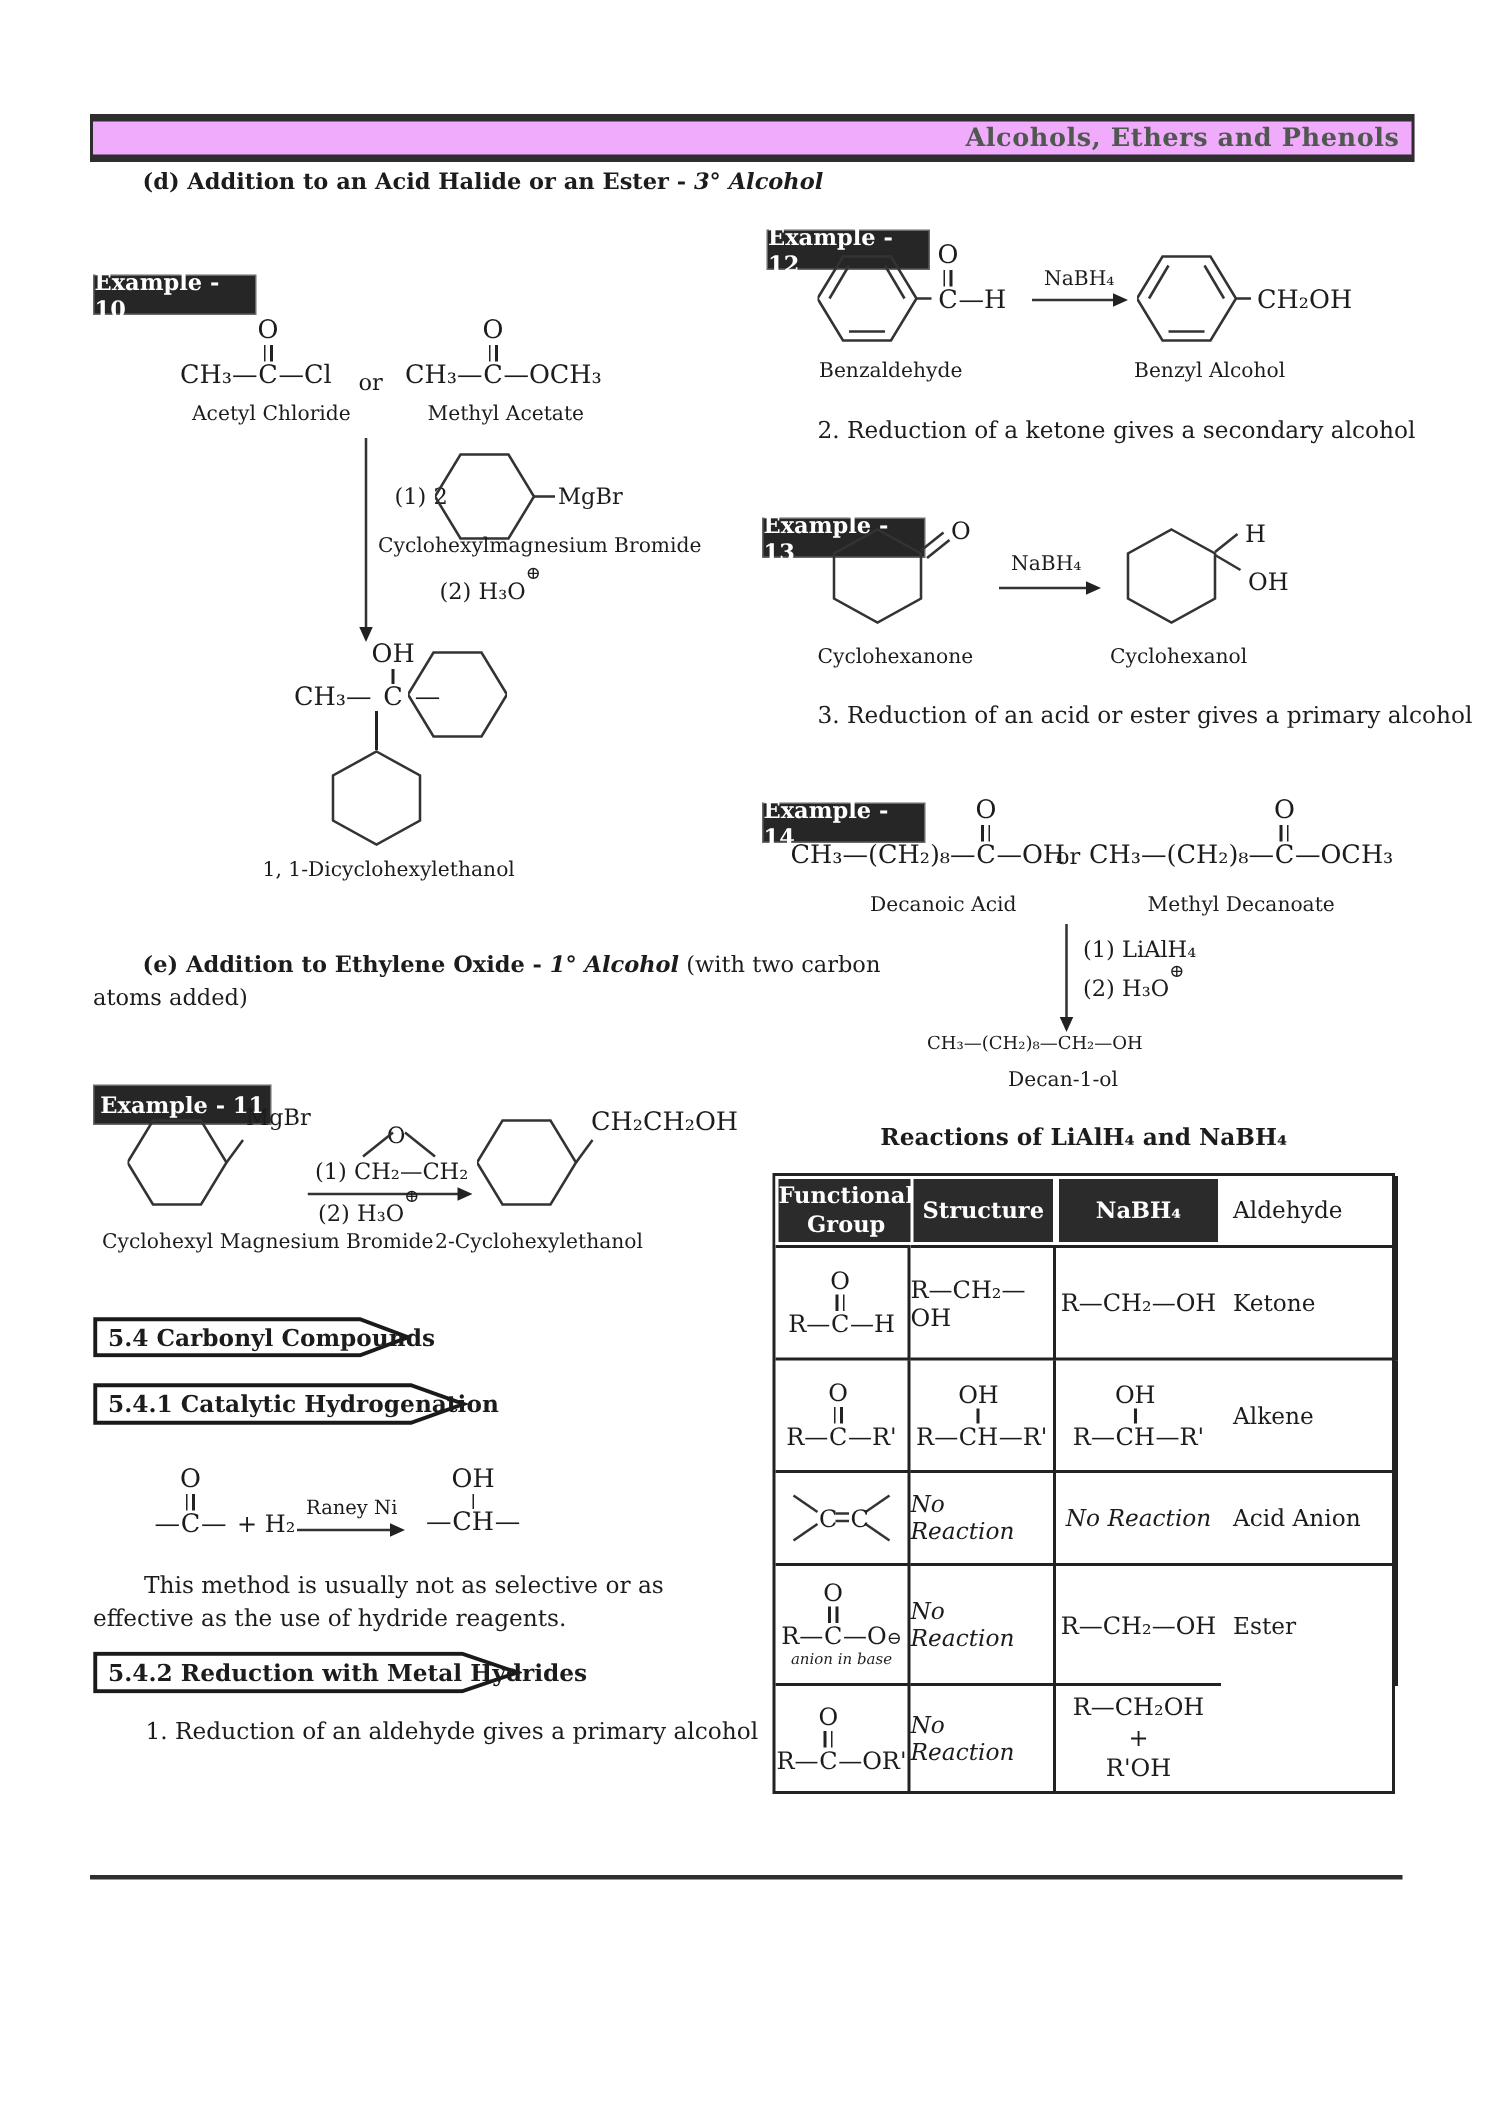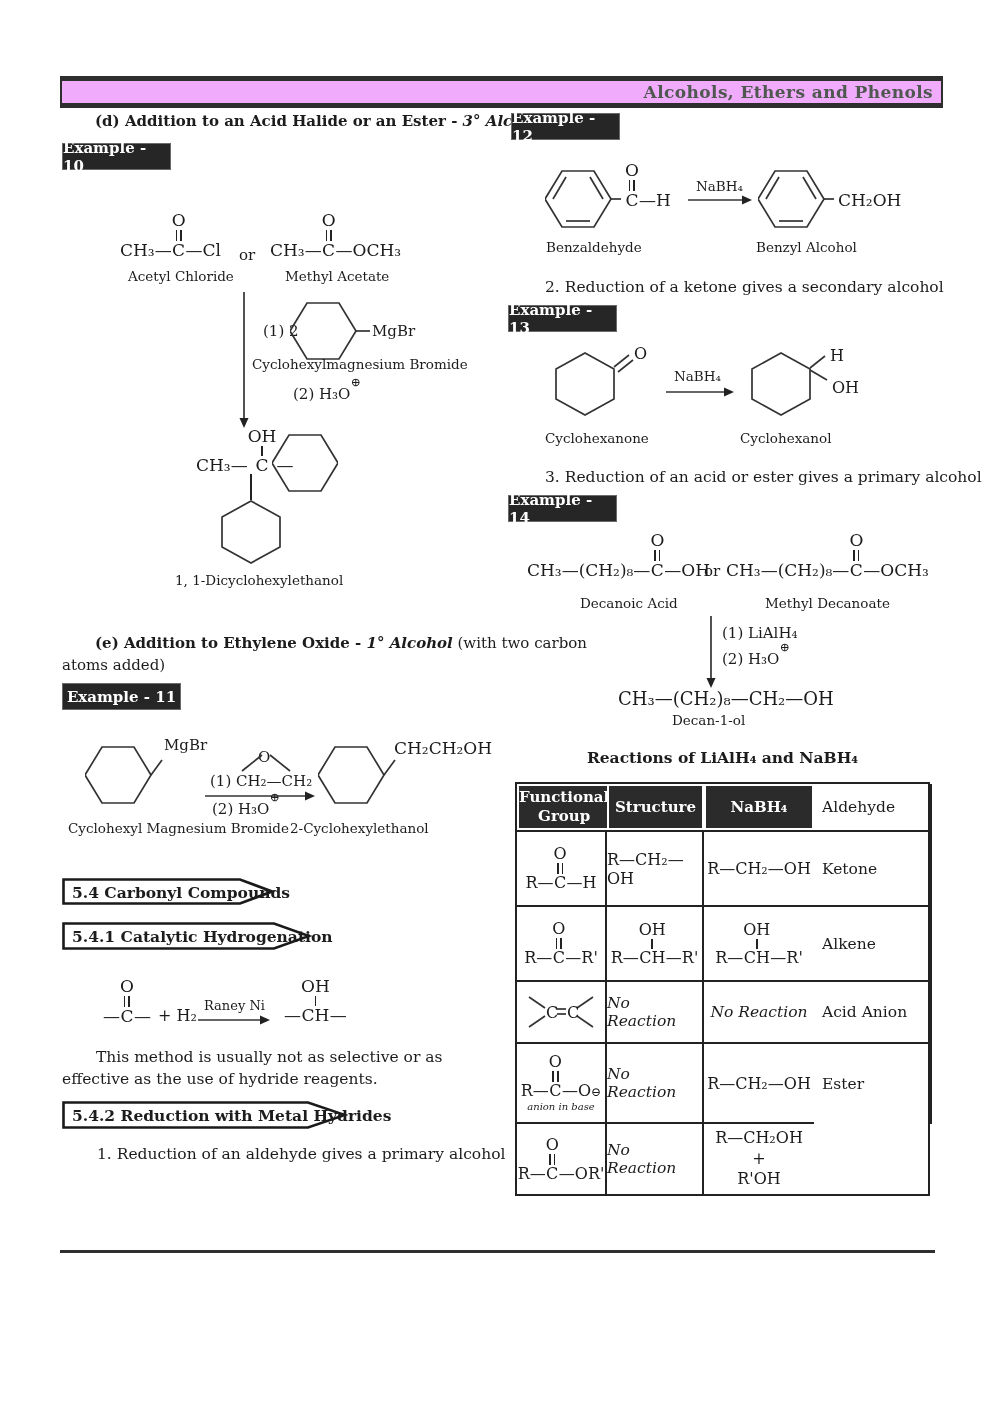--- a/index.html
+++ b/index.html
@@ -7,21 +7,21 @@
         font-family:"DejaVu Serif","Liberation Serif",serif;color:#1c1c1c;}
   .abs{position:absolute;}
   
   .hdrbar{left:60px;top:76px;width:871px;height:22px;background:#f0abfc;
           border-top:5px solid #2e2e2e;border-bottom:5px solid #2e2e2e;
           border-left:2px solid #2e2e2e;border-right:2px solid #2e2e2e;
           display:flex;align-items:center;justify-content:flex-end;padding-right:8px;box-sizing:content-box;}
   .hdrbar span{font-weight:bold;font-size:17px;color:#4e584f;letter-spacing:.4px;}
   
   .exbox{background:#262626;color:#fff;font-weight:bold;font-size:15px;
-         display:flex;align-items:center;justify-content:center;box-shadow:0 0 0 1px #6a6a6a;}
+         display:flex;align-items:center;justify-content:center;box-shadow:0 0 0 1px #6a6a6a;margin-top:40px;}
   
   .banner{height:28px;}
   .banner svg{position:absolute;left:0;top:0;}
   .banner span{position:absolute;left:10px;top:50%;transform:translateY(-50%);
                font-weight:bold;font-size:15.5px;white-space:nowrap;}
   
   .frow{display:flex;align-items:flex-end;line-height:1;font-size:17px;white-space:nowrap;}
   .frow-s{font-size:16px;}
   .cstack{display:inline-flex;flex-direction:column;align-items:center;line-height:1;}
   .dbl{display:flex;gap:3px;height:11px;margin:1px 0;}
@@ -324,21 +324,21 @@
   <div class="abs lbl" style="left:765px;top:595px;">Methyl Decanoate</div>
 
   <svg class="abs" style="left:704px;top:616px;" width="14" height="72">
     <line x1="7" y1="0" x2="7" y2="63"></line>
     <polygon class="ah" points="2.5,62 11.5,62 7,72"></polygon>
   </svg>
   <div class="abs rtx" style="left:722px;top:624px;">(1) LiAlH₄</div>
   <div class="abs rtx" style="left:722px;top:650px;">
     <span>(2) H₃O</span><sup class="sup">⊕</sup>
   </div>
-  <div class="abs" style="left:618px;top:688px;font-size:18px;white-space:nowrap;">CH₃—(CH₂)₈—CH₂—OH</div>
+  <div class="abs" style="left:618px;top:688px;font-size:12px;white-space:nowrap;">CH₃—(CH₂)₈—CH₂—OH</div>
   <div class="abs lbl" style="left:672px;top:712px;">Decan-1-ol</div>
 
   <div class="abs bold" style="left:515px;top:748px;width:415px;text-align:center;font-size:15.5px;">Reactions of LiAlH₄ and NaBH₄</div>
 
   <div class="abs rxtable">
 
     <div class="thc">
         <div class="hblock">Functional Group</div>
       </div>
     <div class="thc">

